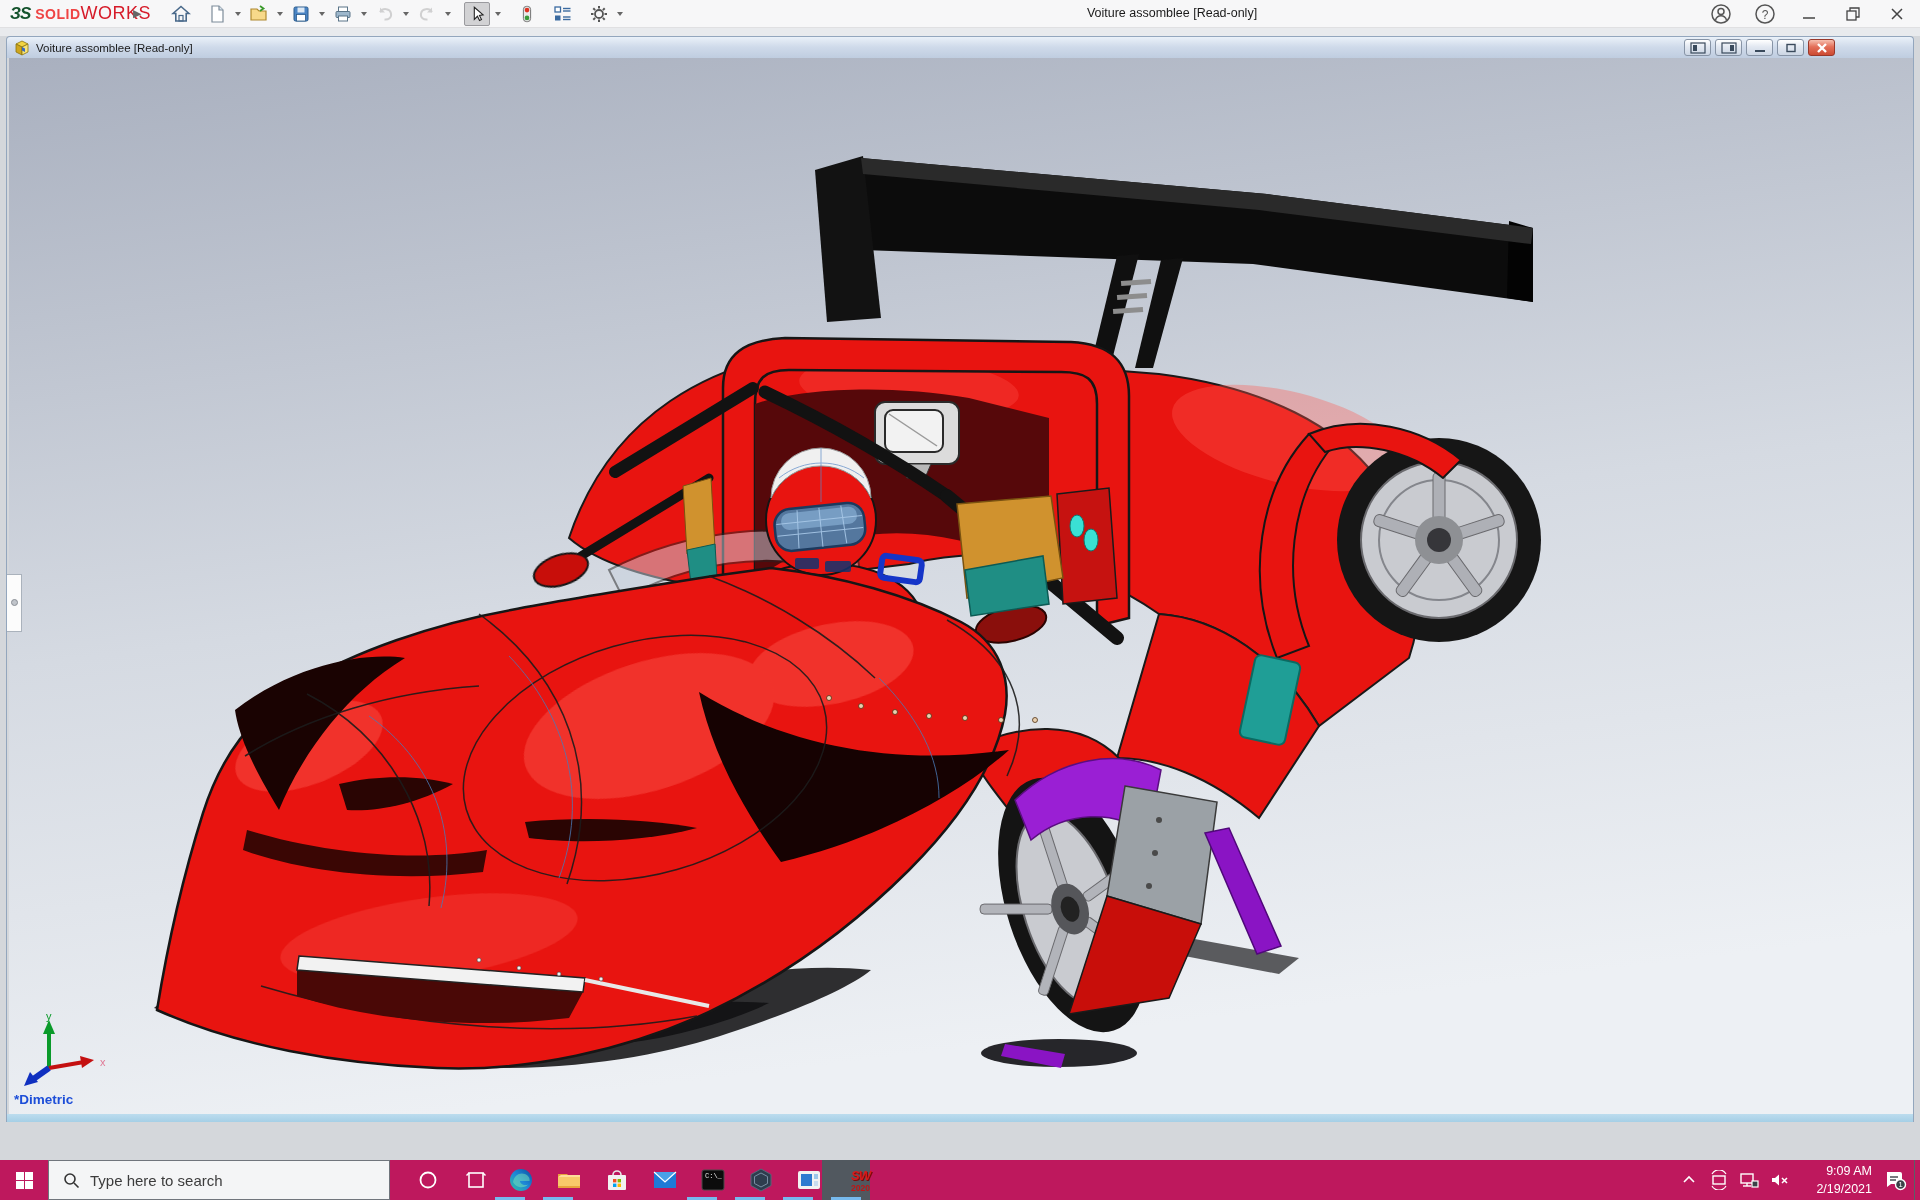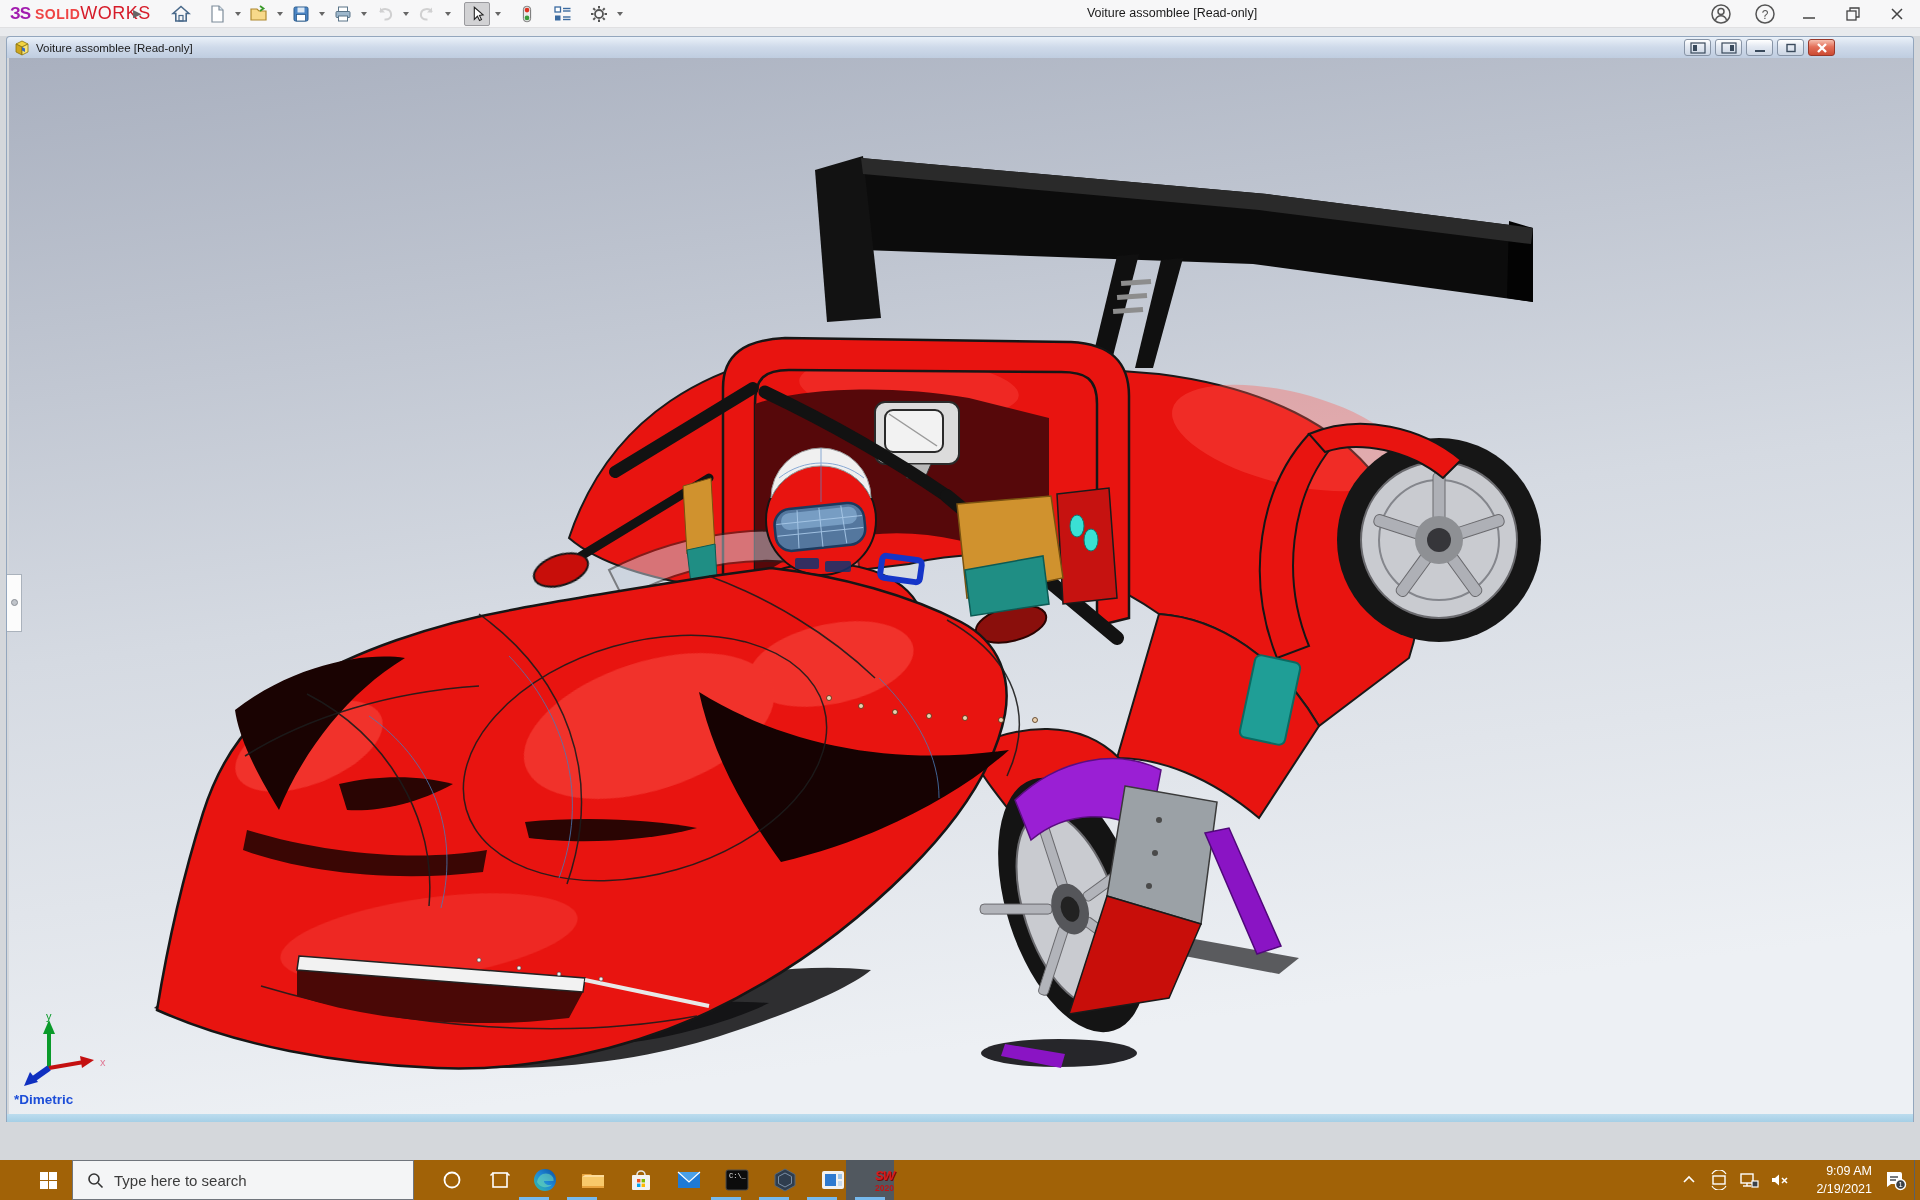--- a/index.html
+++ b/index.html
@@ -3,21 +3,21 @@
 <meta charset="utf-8">
 <style>
   * { margin:0; padding:0; box-sizing:border-box; }
   html,body { width:1920px; height:1200px; overflow:hidden;
     font-family:"Liberation Sans", sans-serif; background:#d4d7db; }
 
   
   #app-titlebar { position:absolute; left:0; top:0; width:1920px; height:28px;
     background:#f7f7f8; border-bottom:1px solid #e0e0e2; }
   #brand { position:absolute; left:10px; top:3px; display:flex; align-items:center; }
-  #brand .mark { color:#a21caf; font-weight:bold; font-size:17px; letter-spacing:-1px;text-align:center; }
+  #brand .mark { color:#14532d; font-weight:bold; font-style:italic; font-size:17px; letter-spacing:-1px;text-align:center; }
   #brand .solid { color:#ef4444; font-weight:bold; font-size:14px; margin-left:5px; letter-spacing:.5px;}
   #brand .works { color:#d61b29; font-weight:normal; font-size:18px; letter-spacing:.5px;}
   #brand-arrow { position:absolute; left:133px; top:7px; color:#666; font-size:11px; }
   #main-toolbar { position:absolute; left:168px; top:0; height:28px; display:flex; align-items:center; gap:2px; }
   .tbtn { width:26px; height:24px; display:flex; align-items:center; justify-content:center; border-radius:2px; }
   .tbtn.disabled { opacity:.55; }
   .tbtn.pressed { background:#d2d2d4; border:1px solid #9a9a9e; }
   .caret { width:0; height:0; border-left:3.5px solid transparent; border-right:3.5px solid transparent;
     border-top:4px solid #666; margin:0 3px; }
   .tsep { width:6px; }
@@ -45,21 +45,21 @@
     background:linear-gradient(#bcdcee,#a5cfe6); border-left:1px solid #93a6bd; border-right:1px solid #93a6bd;}
   #bottom-gray { position:absolute; left:0; top:1122px; width:1920px; height:38px; background:#d4d7db; }
   #splitter-tab { position:absolute; left:7px; top:574px; width:15px; height:58px; background:#fcfcfc;
     border:1px solid #aab2bc; border-left:none; }
   #splitter-tab .dot { position:absolute; left:4px; top:24px; width:7px; height:7px; border-radius:50%;
     background:#c0c4ca; border:1px solid #8a8f96; }
   #view-label { position:absolute; left:14px; top:1092px; font-size:13.5px; font-weight:bold; color:#1d4ed8; }
   #triad { position:absolute; left:18px; top:1008px; }
 
   
-  #taskbar { position:absolute; left:0; top:1160px; width:1920px; height:40px; background:#a16207; display:flex;padding-left:24px; }
+  #taskbar { position:absolute; left:0; top:1160px; width:1920px; height:40px; background:#be185d; display:flex; }
   #start-btn { width:48px; height:40px; display:flex; align-items:center; justify-content:center; }
   #search-box { width:342px; height:40px; background:#f4f5f6; border:1px solid #70757c;
     display:flex; align-items:center; }
   #search-box svg { margin:0 10px 0 14px; }
   #search-input { border:none; outline:none; background:transparent; font-size:15px; color:#333;
     font-family:"Liberation Sans",sans-serif; width:260px; }
   #search-input::placeholder { color:#3c3c3c; }
   .tb-slot { width:48px; height:40px; position:relative; display:flex; align-items:center; justify-content:flex-end; }
   .tb-slot.active { background:#51585f; }
   .underline { position:absolute; left:9px; bottom:0; width:30px; height:3px; background:#76b9ed; }

